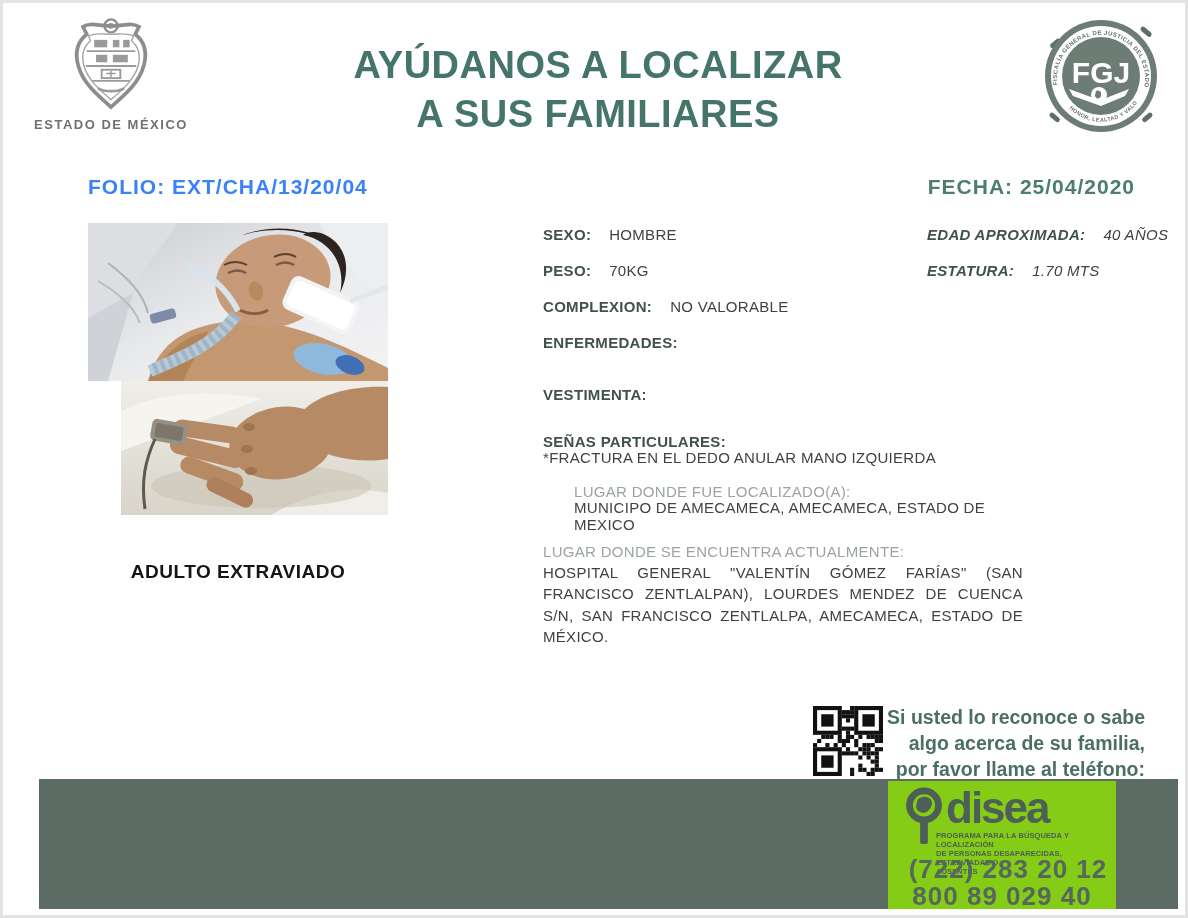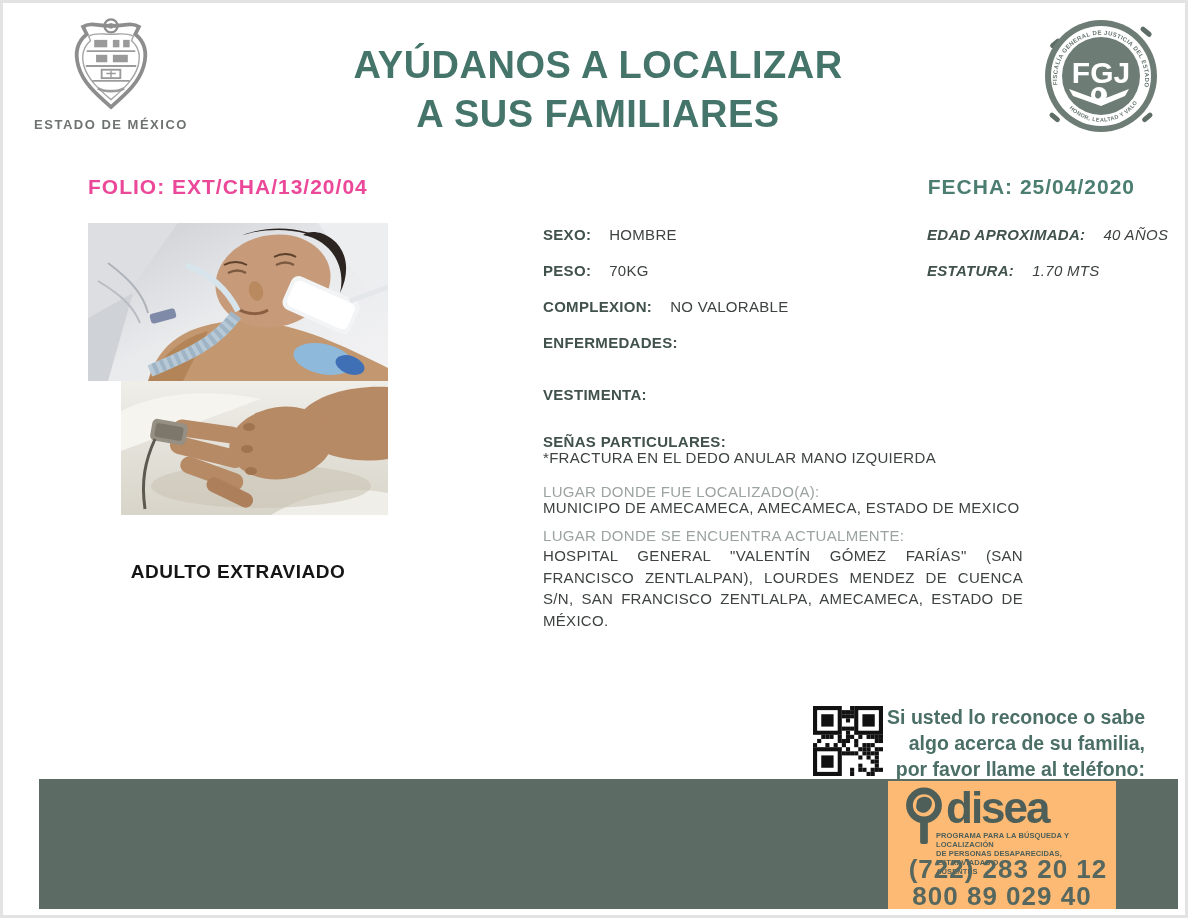--- a/index.html
+++ b/index.html
@@ -11,50 +11,50 @@
   }
   
   .crest { position:absolute; left:52px; top:14px; width:112px; height:98px; }
   .crest-label { position:absolute; left:22px; top:114px; width:172px; text-align:center;
     font-size:13px; font-weight:bold; color:#6e7370; letter-spacing:1.5px; }
   .title { position:absolute; left:255px; top:38px; width:680px; text-align:center;
     font-size:38px; font-weight:bold; color:#45756a; line-height:49px; letter-spacing:0.5px; }
   .fgj-logo { position:absolute; left:1038px; top:12px; width:120px; height:122px; }
   
   .folio { position:absolute; left:85px; top:172px; font-size:21px; font-weight:bold;
-    color:#ec4899; letter-spacing:1px; }
+    color:#3b82f6; letter-spacing:1px; }
   .fecha { position:absolute; left:850px; top:172px; width:282px; text-align:right;
     font-size:21px; font-weight:bold; color:#4c7d71; letter-spacing:1px; }
   
   .photo-face { position:absolute; left:85px; top:220px; width:300px; height:158px; overflow:hidden; }
   .photo-hand { position:absolute; left:118px; top:378px; width:267px; height:134px; overflow:hidden; }
   .caption { position:absolute; left:85px; top:558px; width:300px; text-align:center;
     font-size:19px; font-weight:bold; color:#151515; letter-spacing:0.5px; }
   
   .details-left  { position:absolute; left:540px; top:224px; width:320px; }
   .details-right { position:absolute; left:924px; top:224px; width:280px;font-style:italic; }
   .drow { height:16px; line-height:16px; margin-bottom:20px; white-space:nowrap; }
   .lbl-dark  { font-size:15px; font-weight:bold; color:#41514b; letter-spacing:0.3px; }
   .lbl-light { font-size:15px; font-weight:normal; color:#9ba4a1; letter-spacing:0.3px; }
   .val { font-size:15px; color:#3e4341; margin-left:18px; letter-spacing:0.3px; }
   .sections { position:absolute; left:540px; top:384px; width:500px; }
   .sec-label { font-size:15px; line-height:16.5px; }
   .sec-value { font-size:15px; line-height:16.5px; color:#3e4341; letter-spacing:0.3px; }
   .sec0 { margin-top:0; }
   .sec1 { margin-top:30px; }
-  .sec2 { margin-top:17px; }
+  .sec2 { margin-top:17px;margin-left:31px; }
   .sec3 { margin-top:11px; }
   .sec3 .sec-value { width:480px; text-align:justify; line-height:21.5px; margin-top:1px; }
   
   .qr { position:absolute; left:810px; top:703px; width:70px; height:70px; }
   .note { position:absolute; left:880px; top:701px; width:262px; text-align:right;
     font-size:19.5px; font-weight:bold; color:#4b6f66; line-height:26px; }
   
   .footer-bar { position:absolute; left:36px; top:776px; width:1139px; height:130px; background:#5c6b64; }
-  .odisea-box { position:absolute; left:885px; top:778px; width:228px; height:128px; background:#fdba74; }
+  .odisea-box { position:absolute; left:885px; top:778px; width:228px; height:128px; background:#84cc16; }
   .odisea-row { position:absolute; left:10px; top:4px; width:210px; height:52px; }
   .odisea-mag { position:absolute; left:2px; top:2px; width:48px; height:58px; }
   .odisea-word { position:absolute; left:48px; top:-2px; font-size:44px; font-weight:bold;
     color:#4d5f58; letter-spacing:-2px; }
   .odisea-program { position:absolute; left:48px; top:50px; width:172px; font-size:7.5px;
     font-weight:bold; color:#4d5f58; line-height:9px; letter-spacing:0.1px; }
   .odisea-phone1 { position:absolute; left:0; top:73px; width:100%; text-align:center;
     font-size:26px; font-weight:bold; color:#55675e; letter-spacing:1px;padding-left:12px; }
   .odisea-phone2 { position:absolute; left:0; top:100px; width:100%; text-align:center;
     font-size:26px; font-weight:bold; color:#55675e; letter-spacing:1px; }

